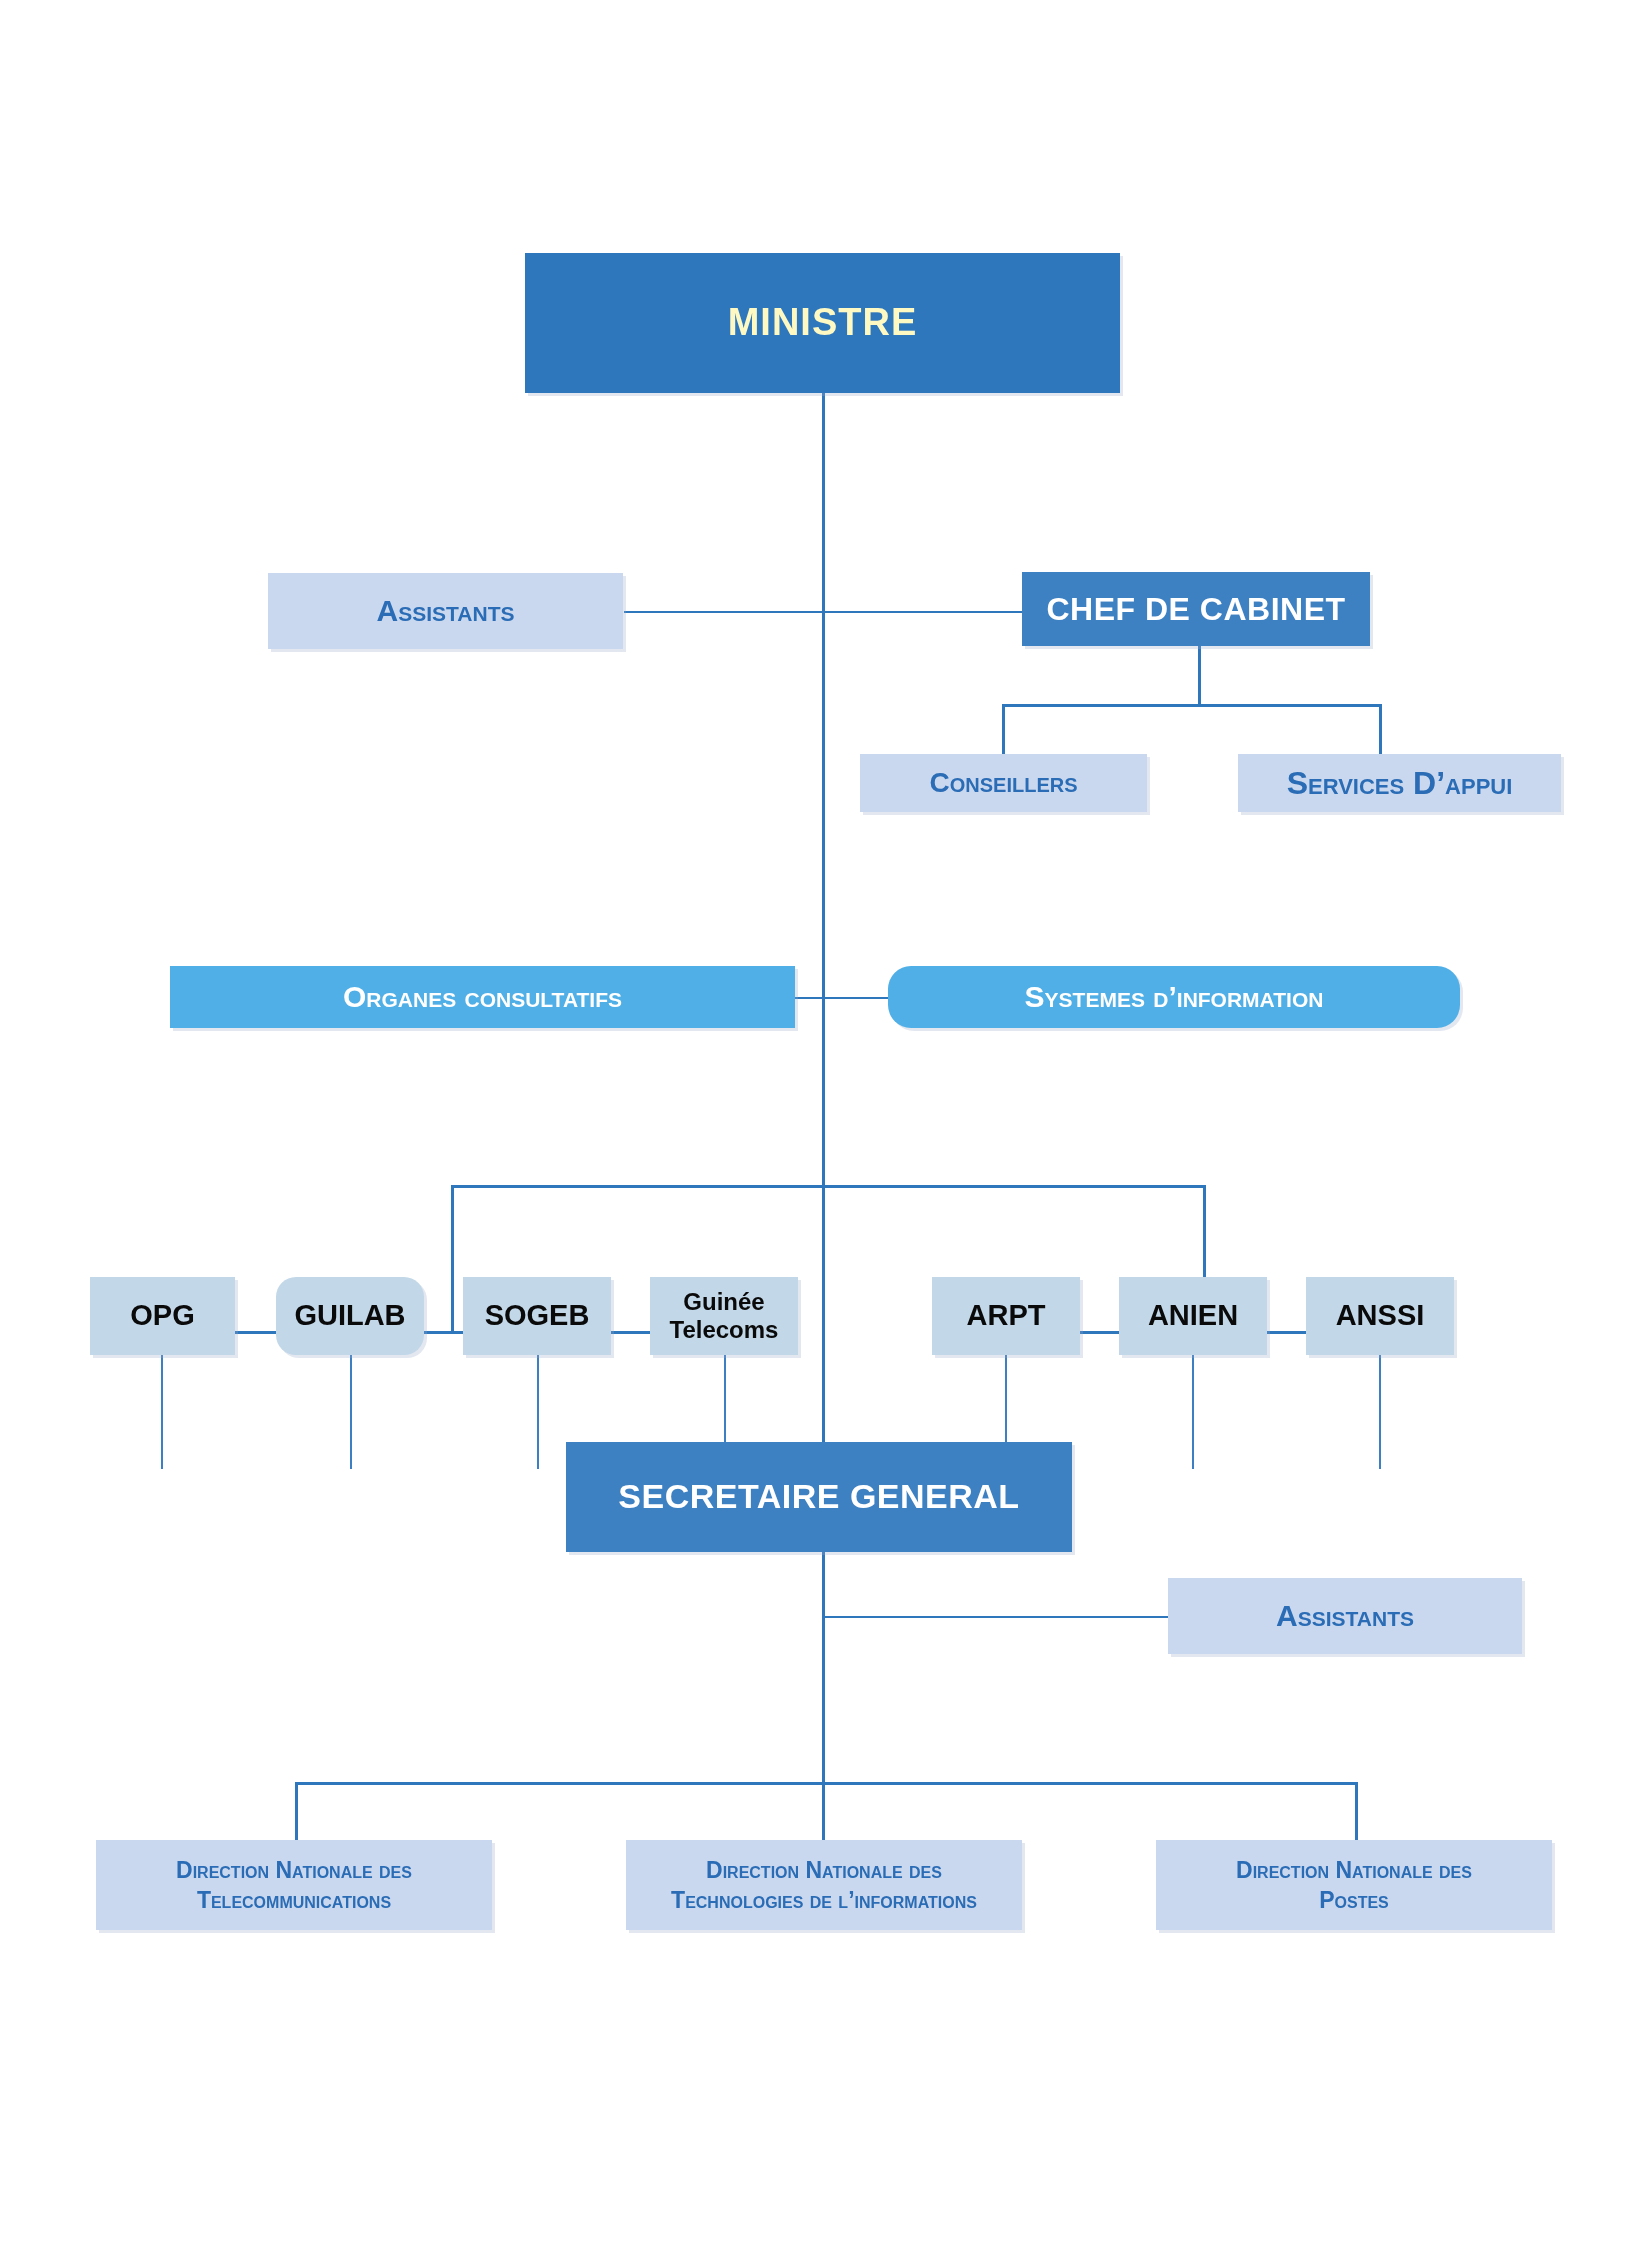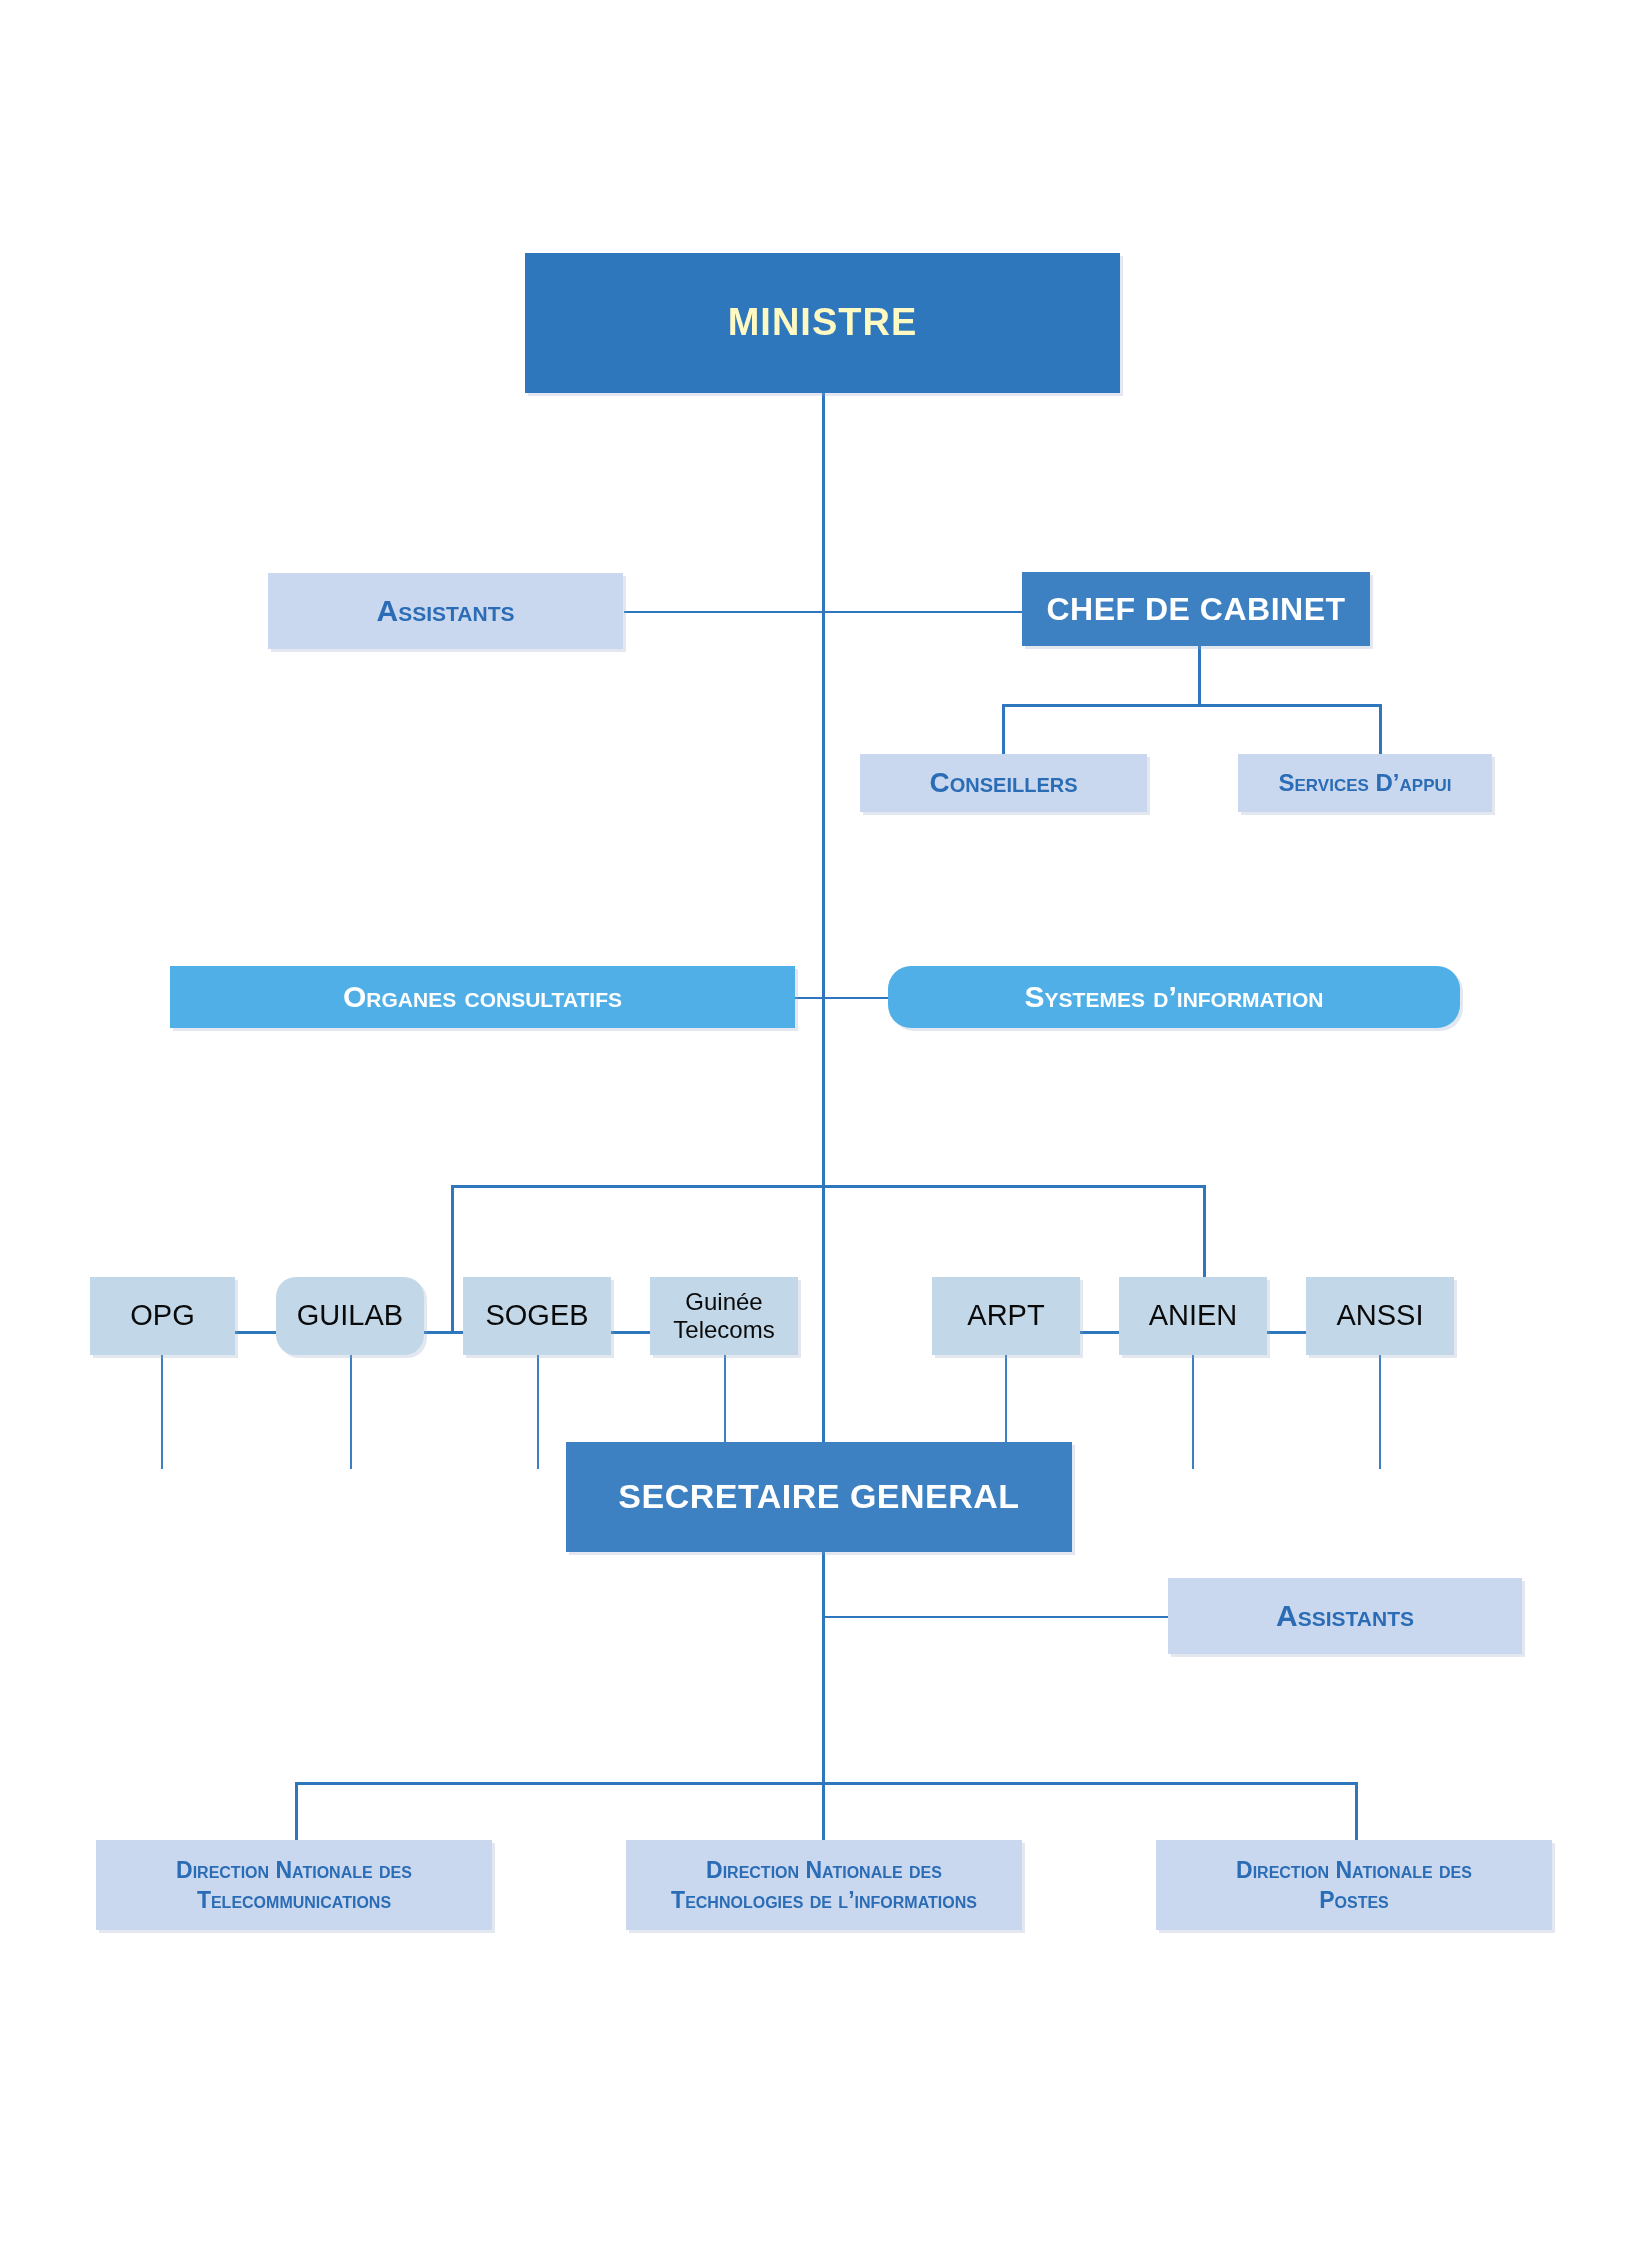--- a/index.html
+++ b/index.html
@@ -58,21 +58,21 @@
   
   .node.pale {
     background: #C9D8EE;
     color: #2A6CB5;
     font-weight: 700;
   }
   
   .node.agency {
     background: #C2D7E8;
     color: #0a0a0a;
-    font-weight: 400;
+    font-weight: 700;
   }
 
   
   .sc {
     font-variant: small-caps;
     display: inline-block;
   }
 
   
   .shadowed {
@@ -129,21 +129,21 @@
   </div>
 
   <div class="node primary shadowed" style="left:1022px; top:572px; width:348px; height:74px; font-size:32px;">
     <span>CHEF DE CABINET</span>
   </div>
 
   <div class="node pale shadowed" style="left:860px; top:754px; width:287px; height:58px; font-size:28px;">
     <span class="sc">Conseillers</span>
   </div>
 
-  <div class="node pale shadowed" style="left:1238px; top:754px; width:254px; height:58px; font-size:24px;">
+  <div class="node pale shadowed" style="left:1238px; top:754px; width:323px; height:58px; font-size:32px;">
     <span class="sc">Services D’appui</span>
   </div>
 
   <div class="node medium shadowed" style="left:135px; top:966px; width:625px; height:62px; font-size:30px;margin-left:35px;">
     <span class="sc">Organes consultatifs</span>
   </div>
 
   <div class="node medium shadowed" style="left:888px; top:966px; width:572px; height:62px; font-size:30px;border-radius:23px;">
     <span class="sc">Systemes d’information</span>
   </div>

